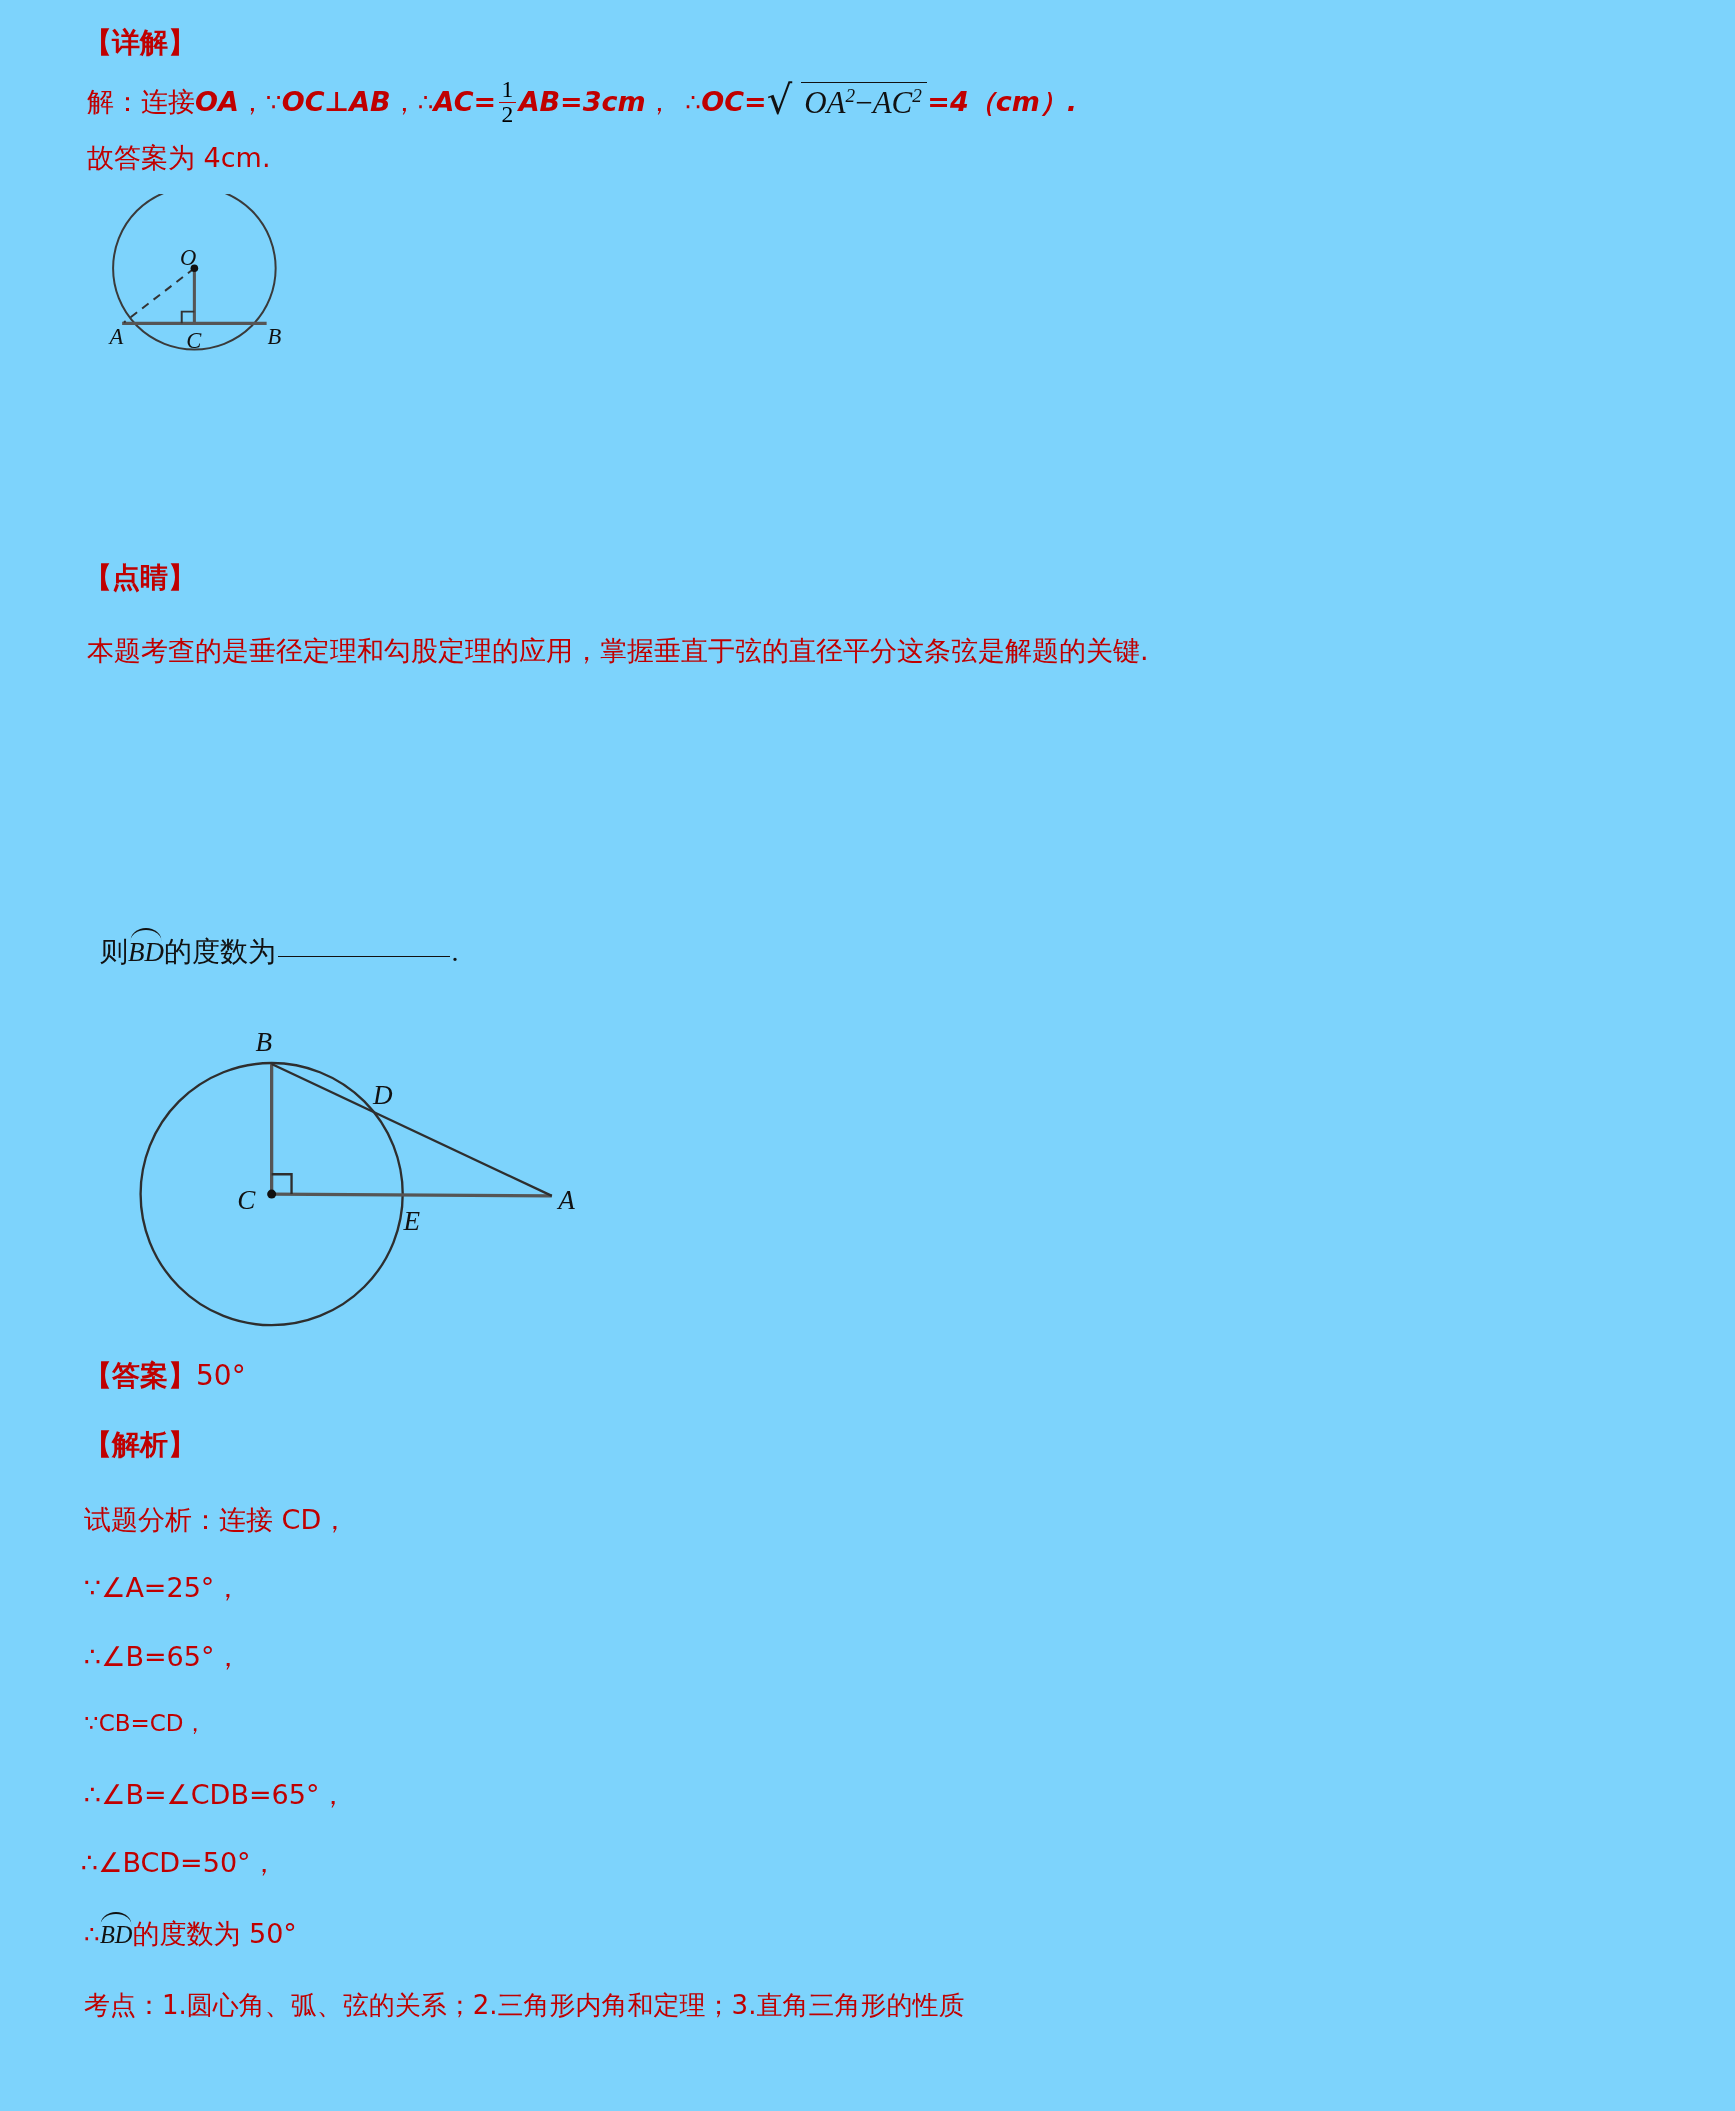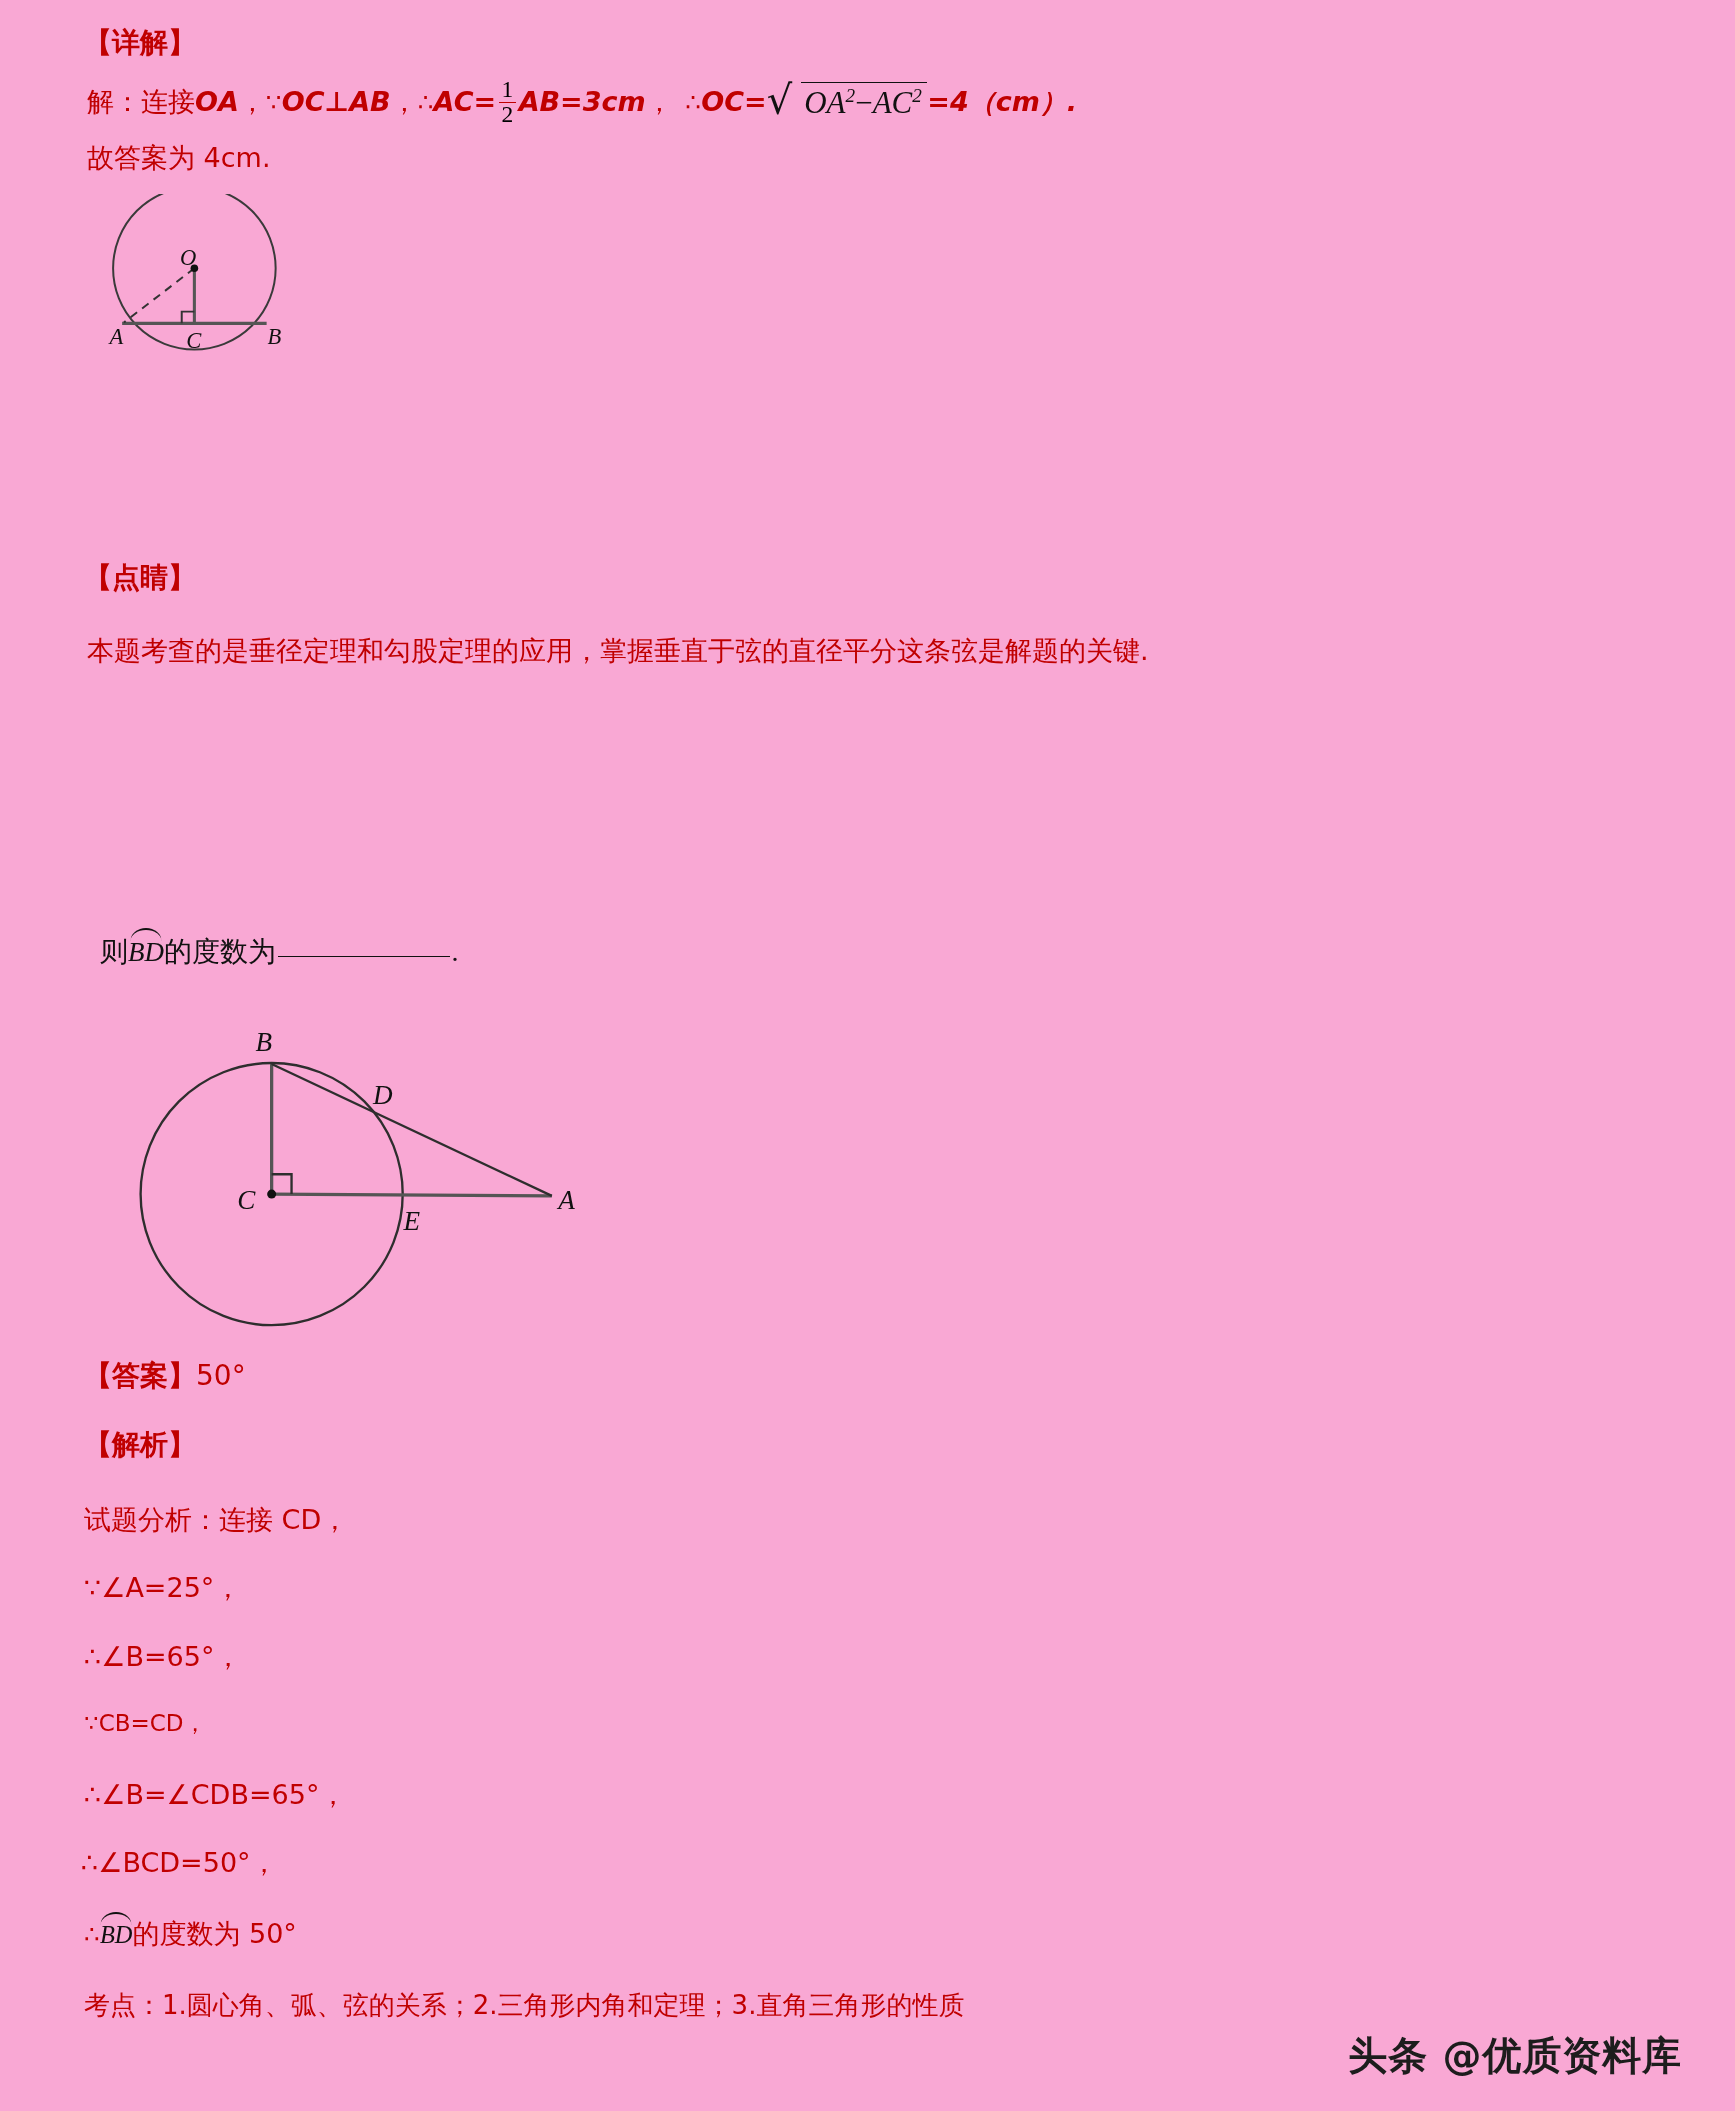--- a/index.html
+++ b/index.html
@@ -12,21 +12,21 @@
     height: 2111px;
     position: relative;
     font-family: "Liberation Serif", "DejaVu Serif", serif;
     overflow: hidden;
   }
   .page {
     position: absolute;
     left: 0; top: 0;
     width: 1736px;
     height: 2111px;
-    background: #f9a8d4;
+    background: #7dd3fc;
   }
   .tag {
     font-family: "DejaVu Sans", "Liberation Sans", sans-serif;
     font-size: 28px;
     font-weight: 700;
     color: #c00000;
     letter-spacing: 0px;
   }
   .body-cn {
     font-family: "DejaVu Sans", "Liberation Sans", sans-serif;
@@ -217,16 +217,15 @@
   <div class="abs body-cn" style="left:84px; top:1708px; font-size:23px;">∵CB=CD，</div>
   <div class="abs body-cn" style="left:84px; top:1777px; font-size:27px;">∴∠B=∠CDB=65°，</div>
   <div class="abs body-cn" style="left:81px; top:1845px; font-size:27px;">∴∠BCD=50°，</div>
 
   <div class="abs" style="left:84px; top:1912px; white-space:nowrap;">
     <span class="body-cn" style="font-size:25px;">∴</span><span class="arcover"><span class="arc"></span><span class="lbl" style="font-size:24.4px;">BD</span></span><span class="body-cn" style="font-size:27px;">的度数为 50°</span>
   </div>
 
   <div class="abs body-cn" style="left:84px; top:1988px; font-size:26px;">考点：1.圆心角、弧、弦的关系；2.三角形内角和定理；3.直角三角形的性质</div>
 
-  <div class="abs watermark" style="right:54px; top:2029px;">头条 @优质资料库</div>
 
 </div>
 
 
 </body></html>

